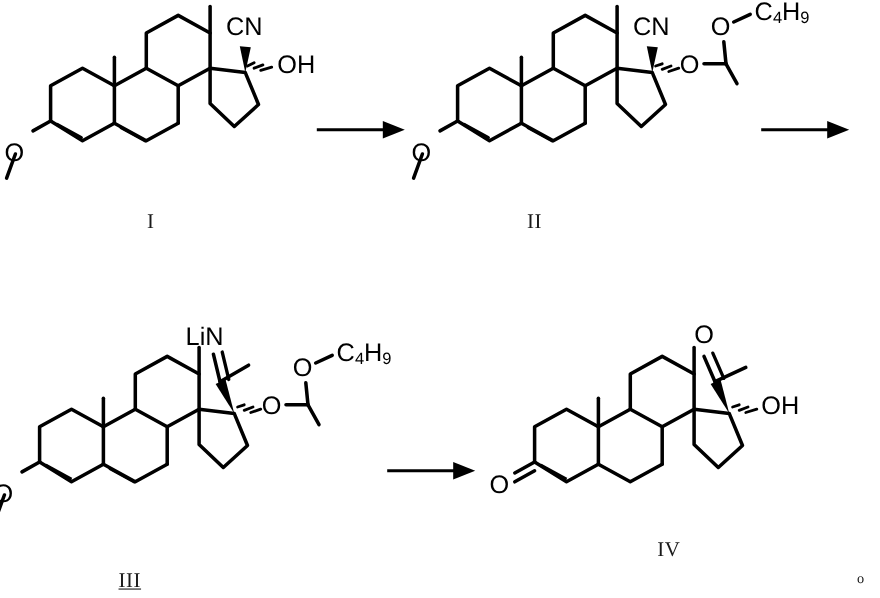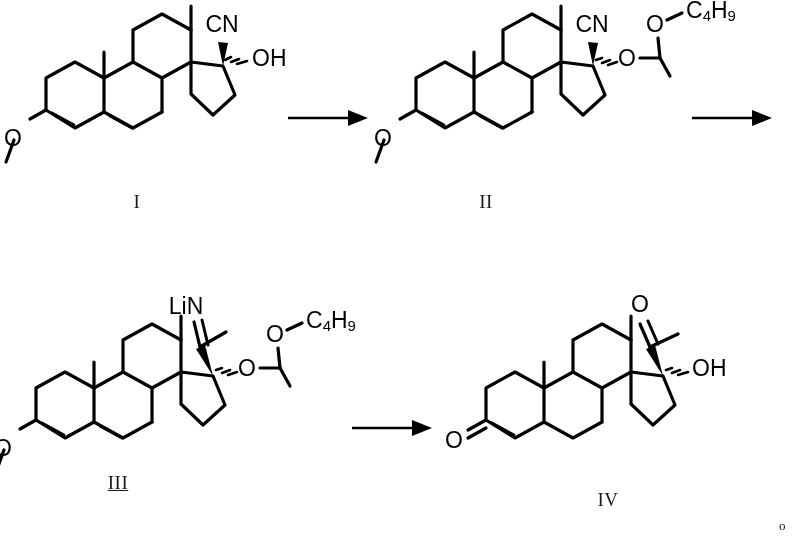--- a/index.html
+++ b/index.html
@@ -208,21 +208,21 @@
       </g>
       <text class="atom" x="285" y="44" text-anchor="middle" dominant-baseline="middle">O</text>
       <g stroke="#000000" stroke-width="3.2" fill="none" stroke-linecap="round">
         <path d="M297,38 L312,31"></path>
       </g>
       <text class="atom" x="316" y="30" text-anchor="start" dominant-baseline="middle">
         <tspan>C</tspan><tspan class="sub" dy="5">4</tspan><tspan dy="-5">H</tspan><tspan class="sub" dy="5">9</tspan>
       </text>
     </svg>
   </div>
-  <div class="roman" style="left:98px; top:472px; width:40px;text-decoration:underline;">III</div>
+  <div class="roman" style="left:98px; top:518px; width:40px;text-decoration:underline;">III</div>
 
   <div class="struct" style="left:350px; top:410px;">
     <svg width="100" height="40" viewBox="0 0 100 40">
       <line x1="2" y1="18" x2="66" y2="18" stroke="#000000" stroke-width="2.6"></line>
       <polygon points="62,10 82,18 62,26" fill="#000000"></polygon>
     </svg>
   </div>
 
   <div class="struct" style="left:440px; top:292px;">
     <svg width="330" height="215" viewBox="0 0 330 215">

